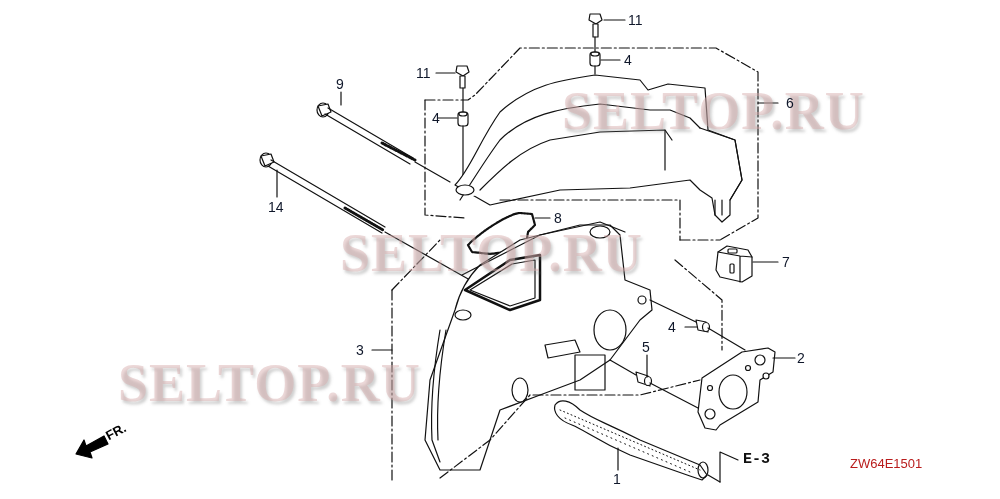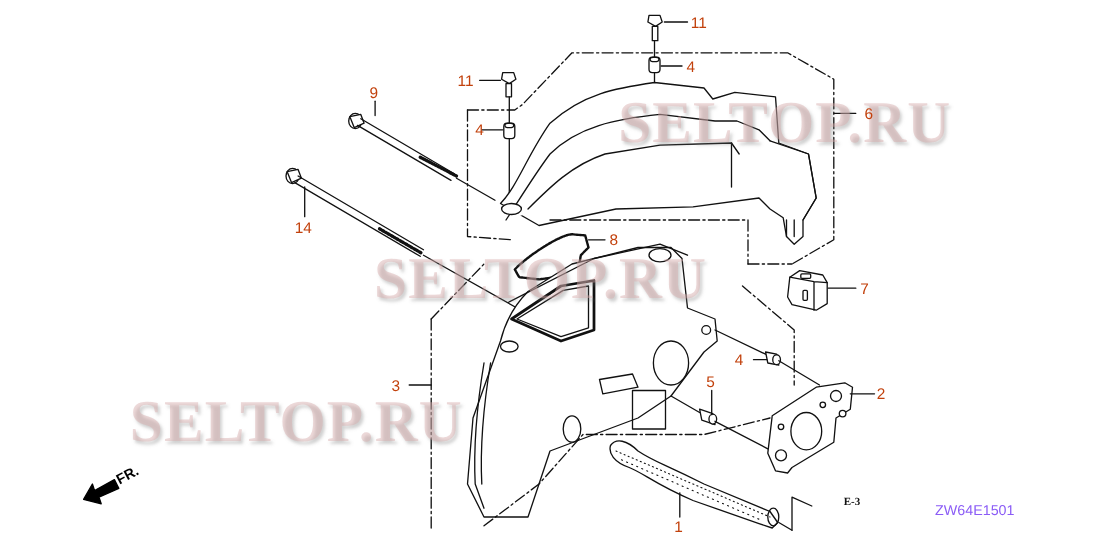--- a/index.html
+++ b/index.html
@@ -1,26 +1,26 @@
 <!DOCTYPE html>
 <html><head>
   <meta charset="utf-8">
   <style>
     html, body { margin: 0; padding: 0; background: #ffffff; }
     body { width: 1000px; height: 499px; position: relative; overflow: hidden;
            font-family: "Liberation Sans", sans-serif; }
     #diagram { position: absolute; left: 0; top: 0; width: 1000px; height: 499px; }
     .lbl { position: absolute; font-family: "Liberation Sans", sans-serif; font-size: 14px;
-           color: #c2410c; line-height: 1; white-space: nowrap; }
+           color: #0f172a; line-height: 1; white-space: nowrap; }
     .wm { position: absolute; font-family: "Liberation Serif", serif; font-weight: bold;
           font-size: 54px; letter-spacing: 1px; color: rgba(214,170,170,0.45);
           text-shadow: 2px 3px 3px rgba(120,120,120,0.35); line-height: 1; white-space: nowrap;
           pointer-events: none; }
-    .code { position: absolute; font-family: "Liberation Sans", sans-serif; font-size: 13px; color: #8b5cf6; text-align: right; }
-    .ref { position: absolute; font-family: Liberation Serif, serif; font-weight: bold; font-size: 10px; color: #111; margin-left: 24px; }
+    .code { position: absolute; font-family: "Liberation Sans", sans-serif; font-size: 13px; color: #b91c1c; text-align: right; }
+    .ref { position: absolute; font-family: Liberation Mono, monospace; font-weight: bold; font-size: 15px; color: #111; }
     .fr { position: absolute; font-family: "Liberation Sans", sans-serif; font-weight: bold; font-size: 13px; color: #000;
           transform: rotate(-28deg); transform-origin: left top; }
   </style>
 </head>
 <body>
 
 <svg id="diagram" viewBox="0 0 1000 499" xmlns="http://www.w3.org/2000/svg">
   <g fill="none" stroke="#111" stroke-width="1.2" stroke-linejoin="round" stroke-linecap="round">
 
     <g>

